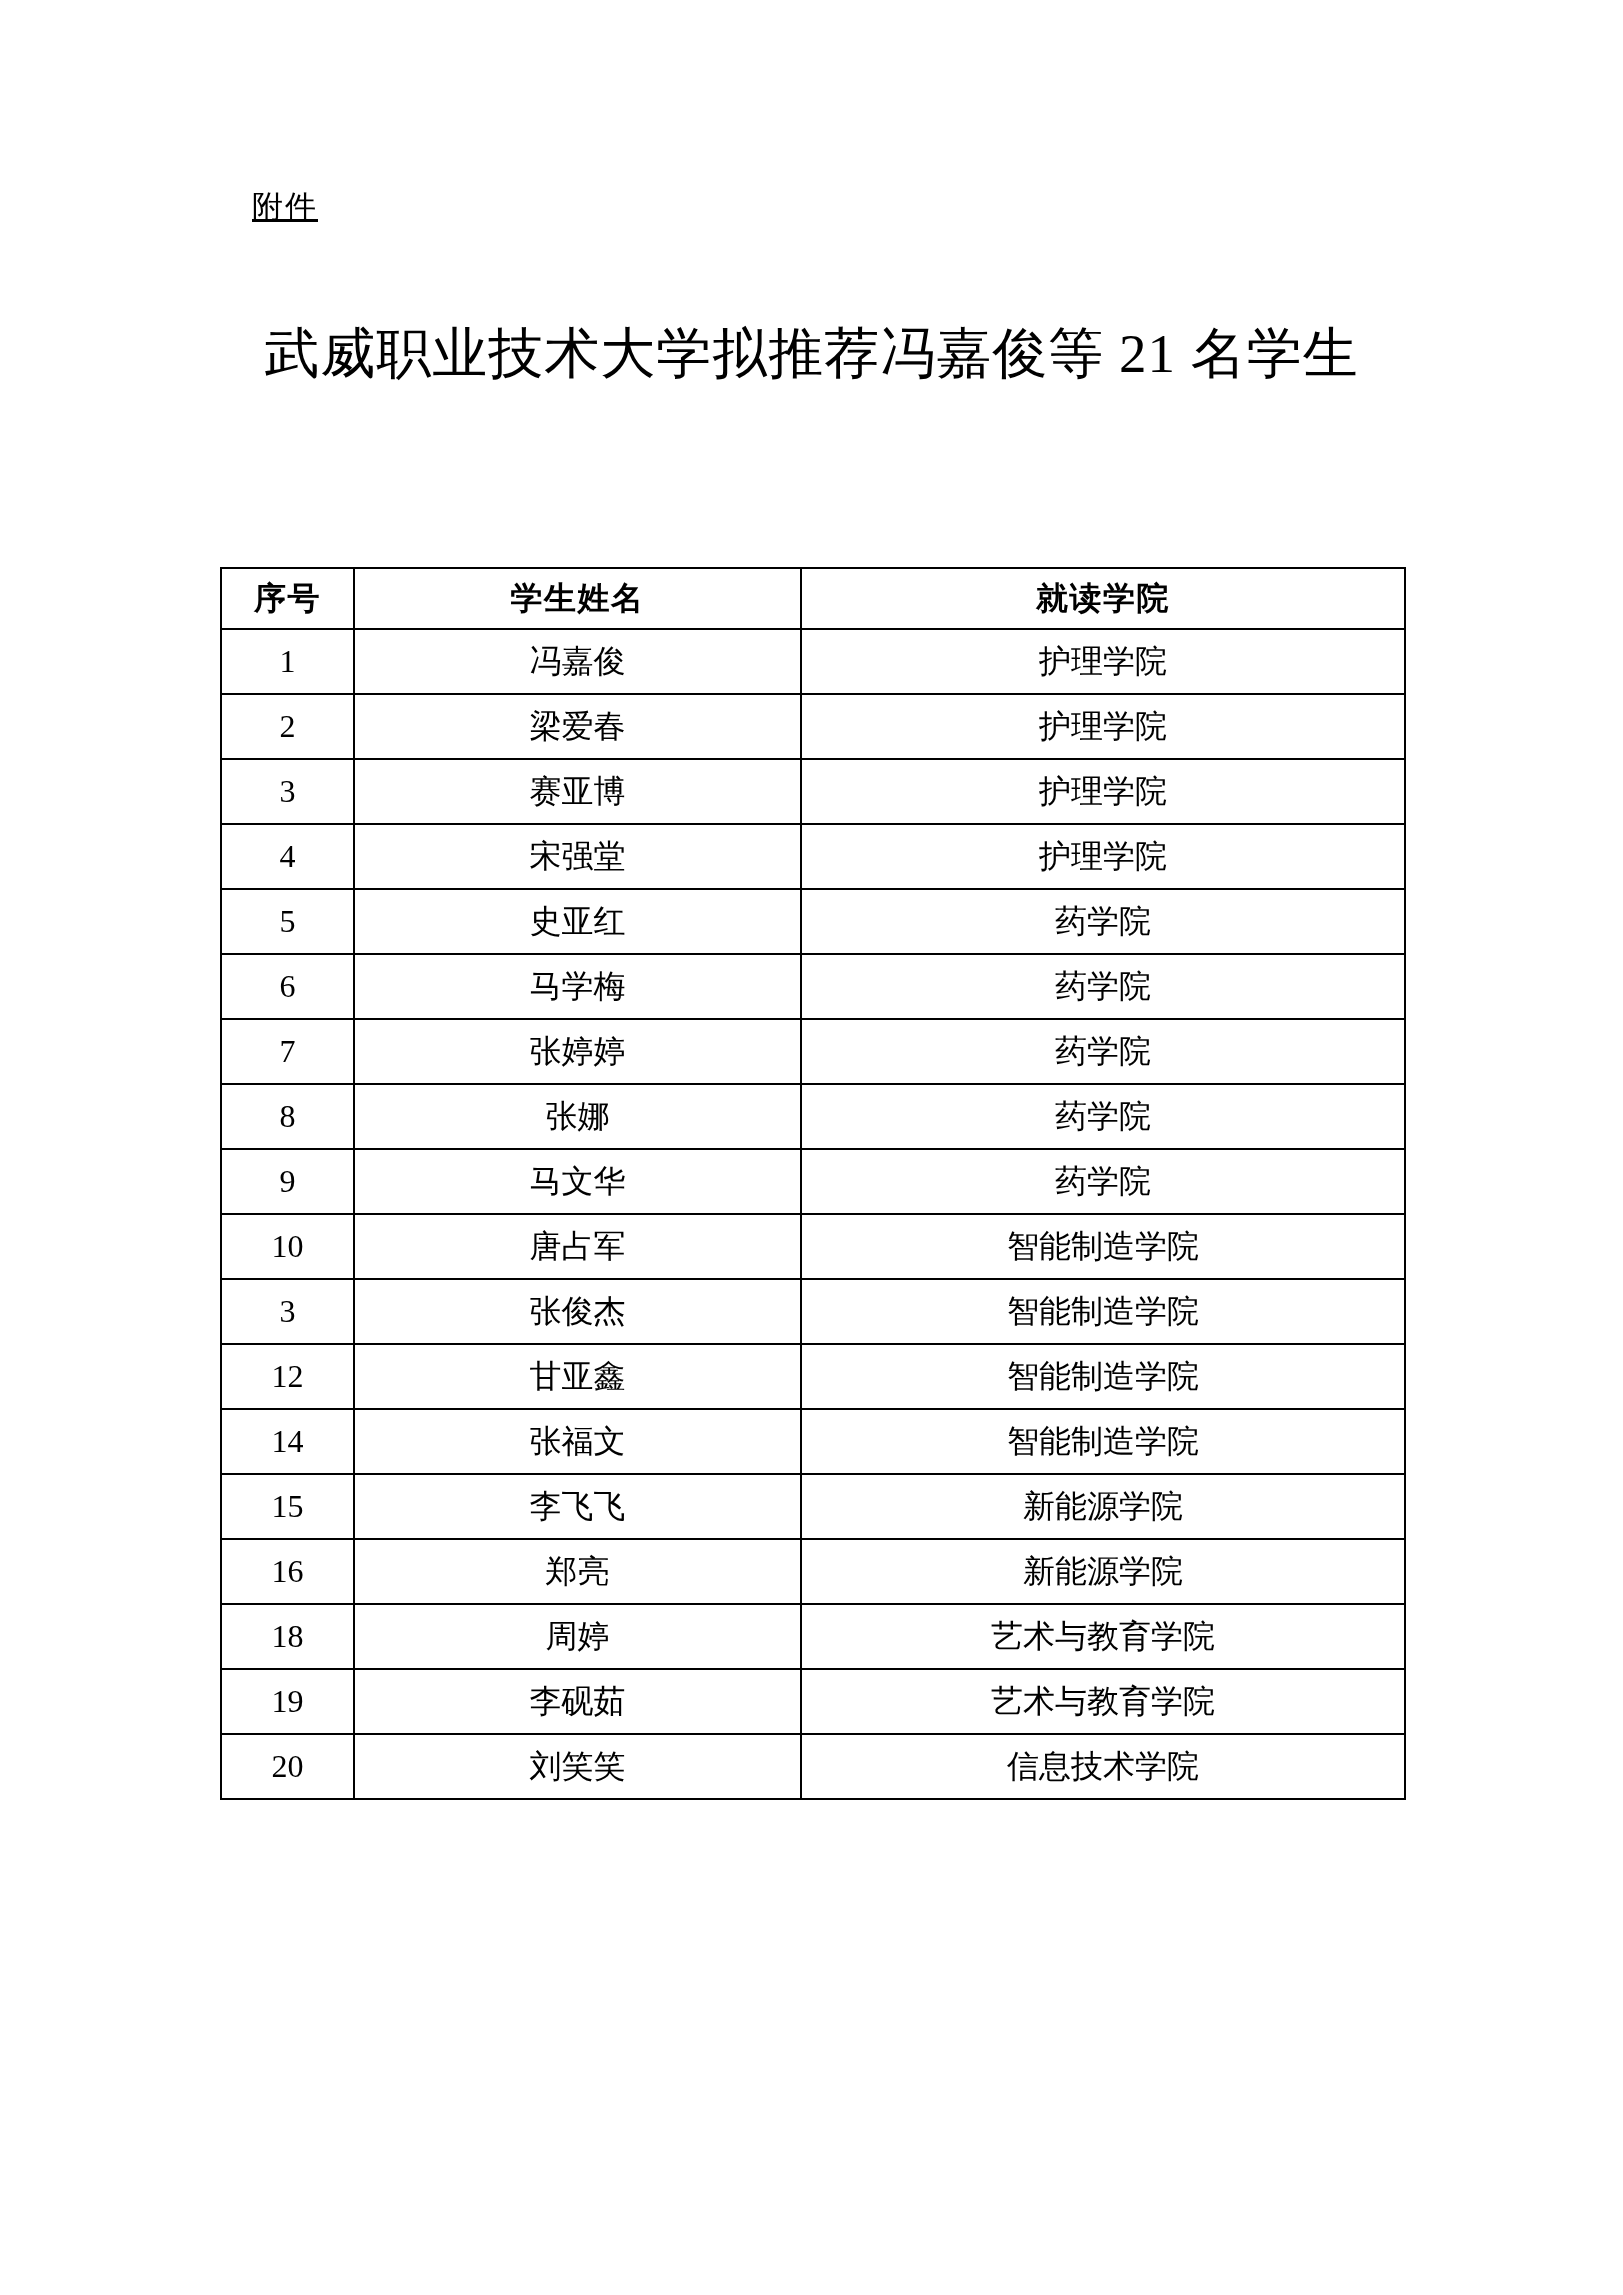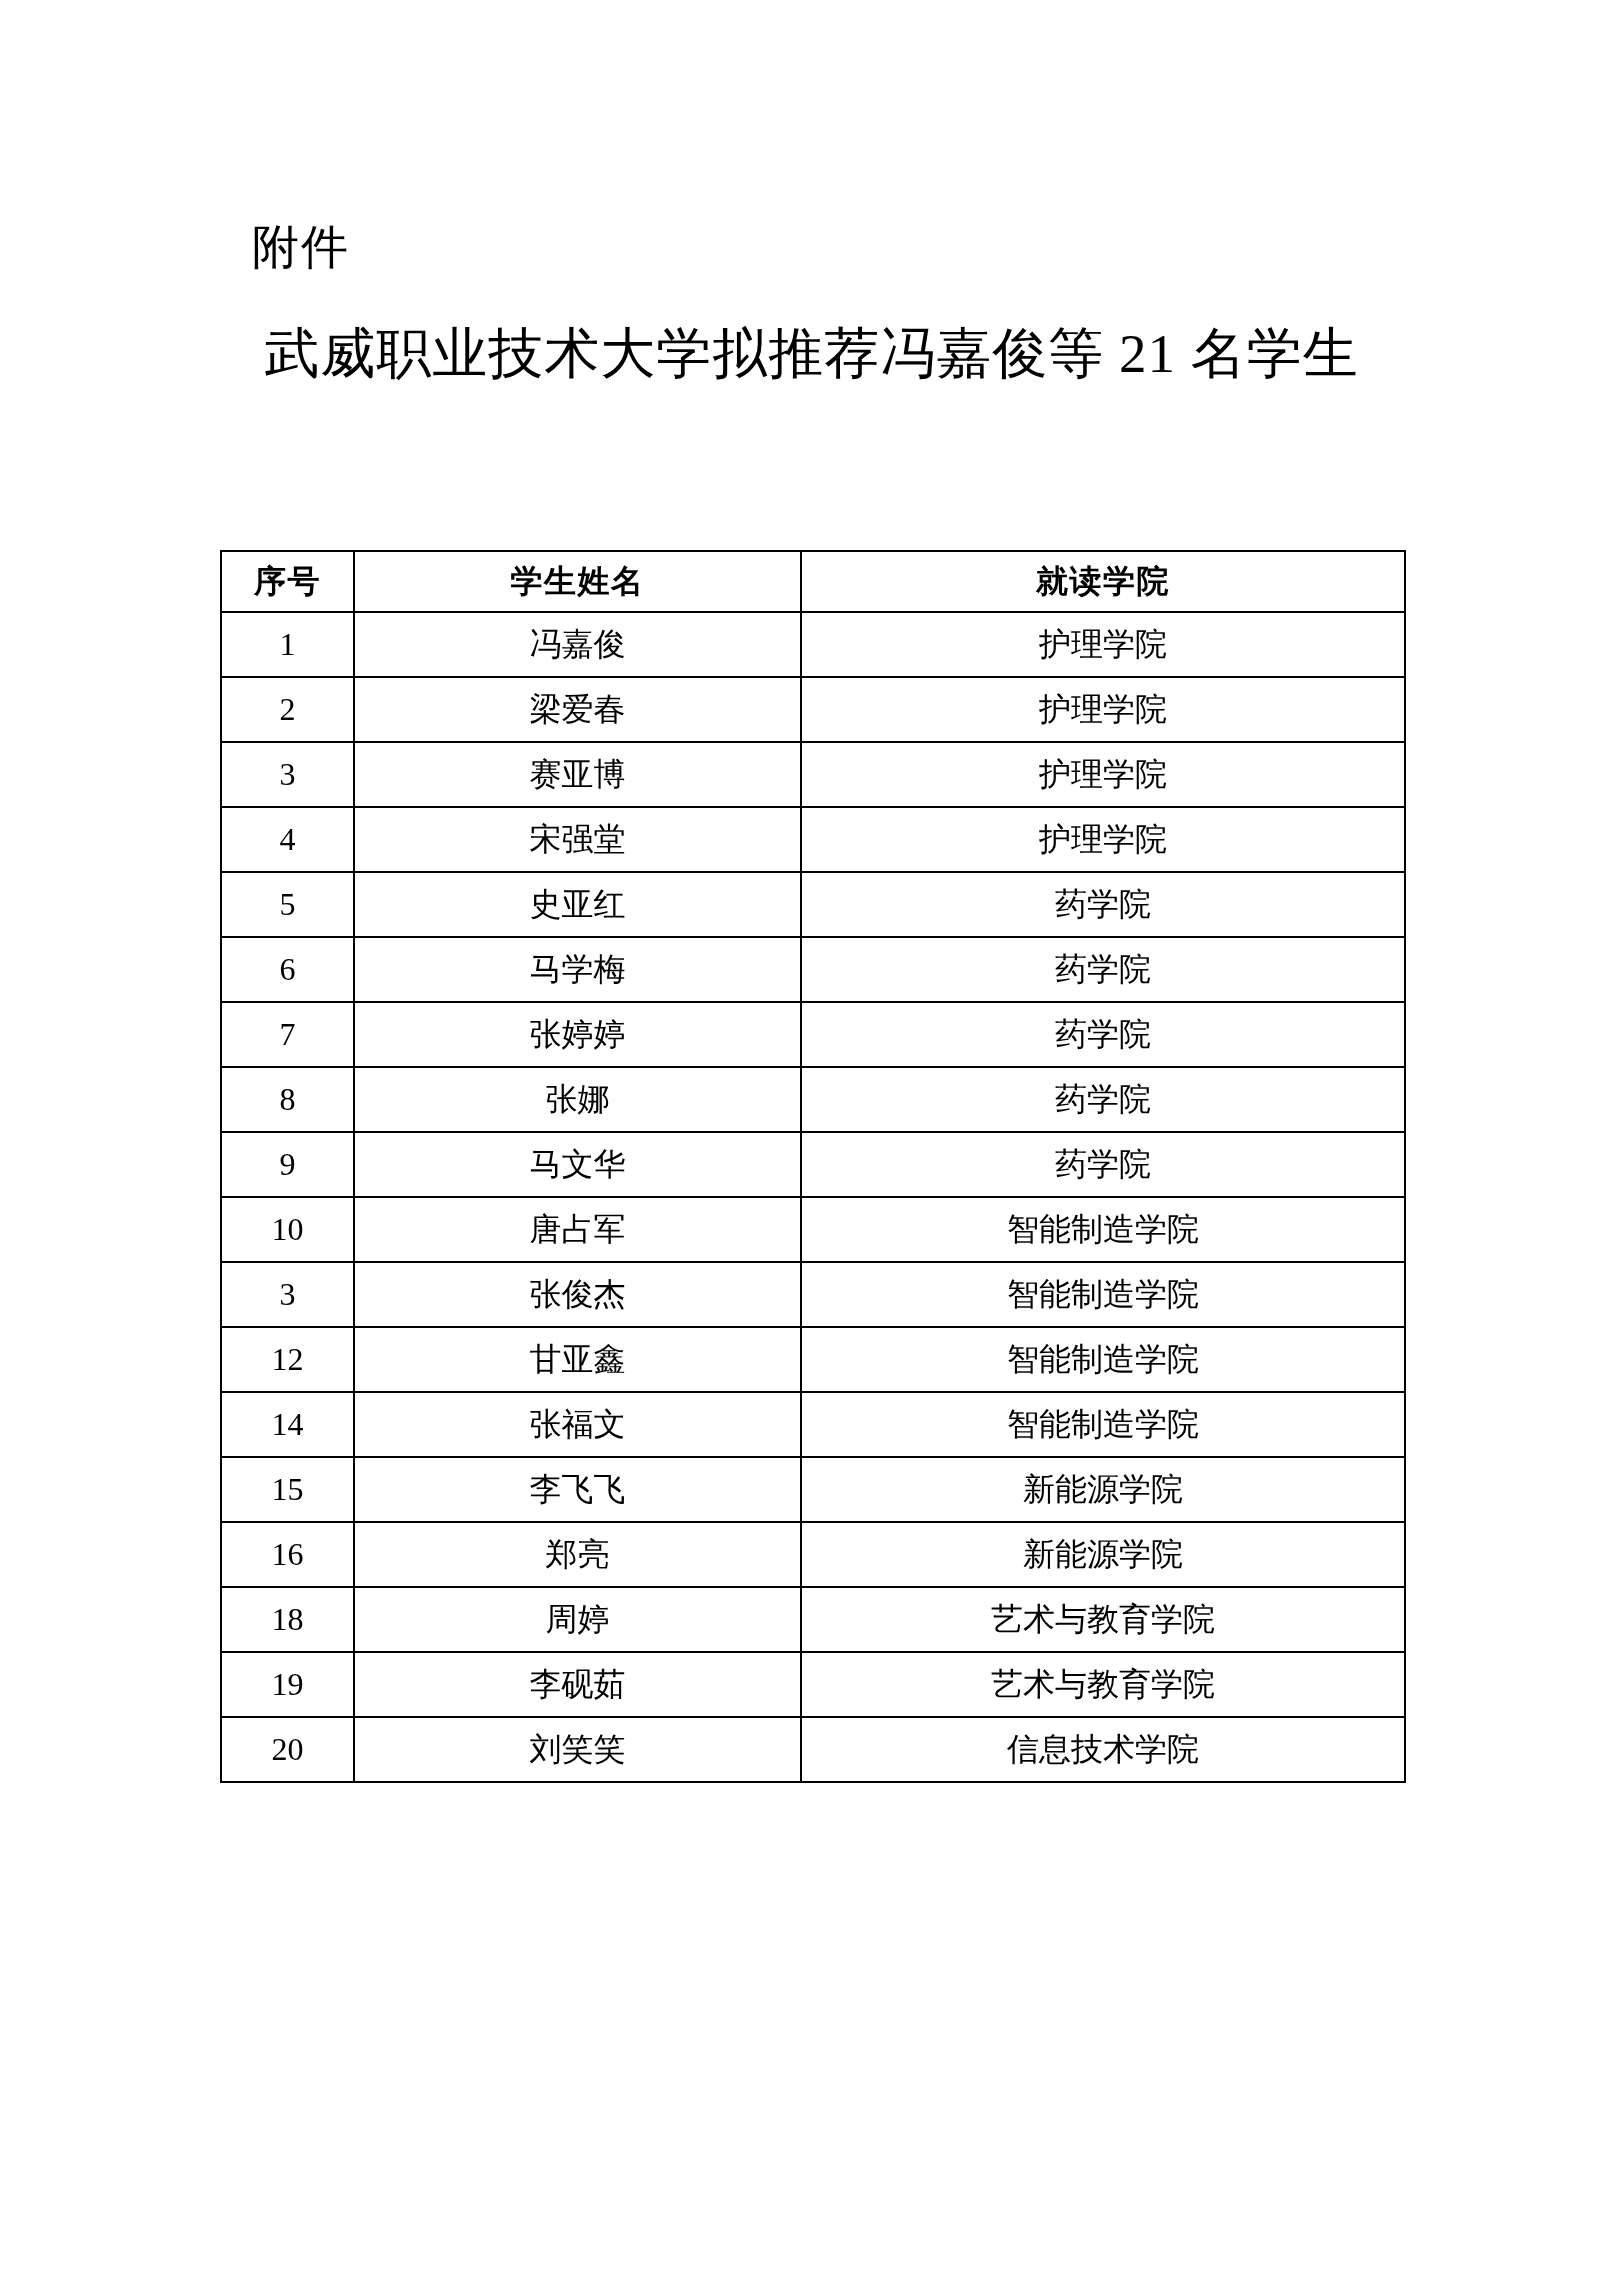--- a/index.html
+++ b/index.html
@@ -12,45 +12,46 @@
     width: 1623px;
     height: 2295px;
     background: #ffffff;
     color: #000000;
     font-family: "Liberation Serif", serif;
     overflow: hidden;
   }
   .attachment-label {
     position: absolute;
     left: 252px;
-    top: 221px;
-    font-size: 47px;
+    top: 190px;
+    font-size: 31px;
     line-height: 1.1;
     font-family: "Liberation Sans", sans-serif;
     letter-spacing: 2px;
+    text-decoration: underline;
   }
   .title-block {
     position: absolute;
     top: 306px;
     left: 0;
     right: 0;
     text-align: center;
     font-weight: normal;
     font-size: 55px;
     font-family: "Liberation Serif", serif;
   }
   .title-line {
     line-height: 95px;
     white-space: nowrap;
     letter-spacing: 1px;
   }
   table.doc-table {
     position: absolute;
     left: 220px;
-    top: 550px;
+    top: 567px;
     width: 1184px;
     border-collapse: collapse;
     table-layout: fixed;
     background: #ffffff;
   }
   table.doc-table col.col-no      { width: 133px; }
   table.doc-table col.col-name    { width: 447px; }
   table.doc-table col.col-college { width: 604px; }
   table.doc-table th,
   table.doc-table td {

